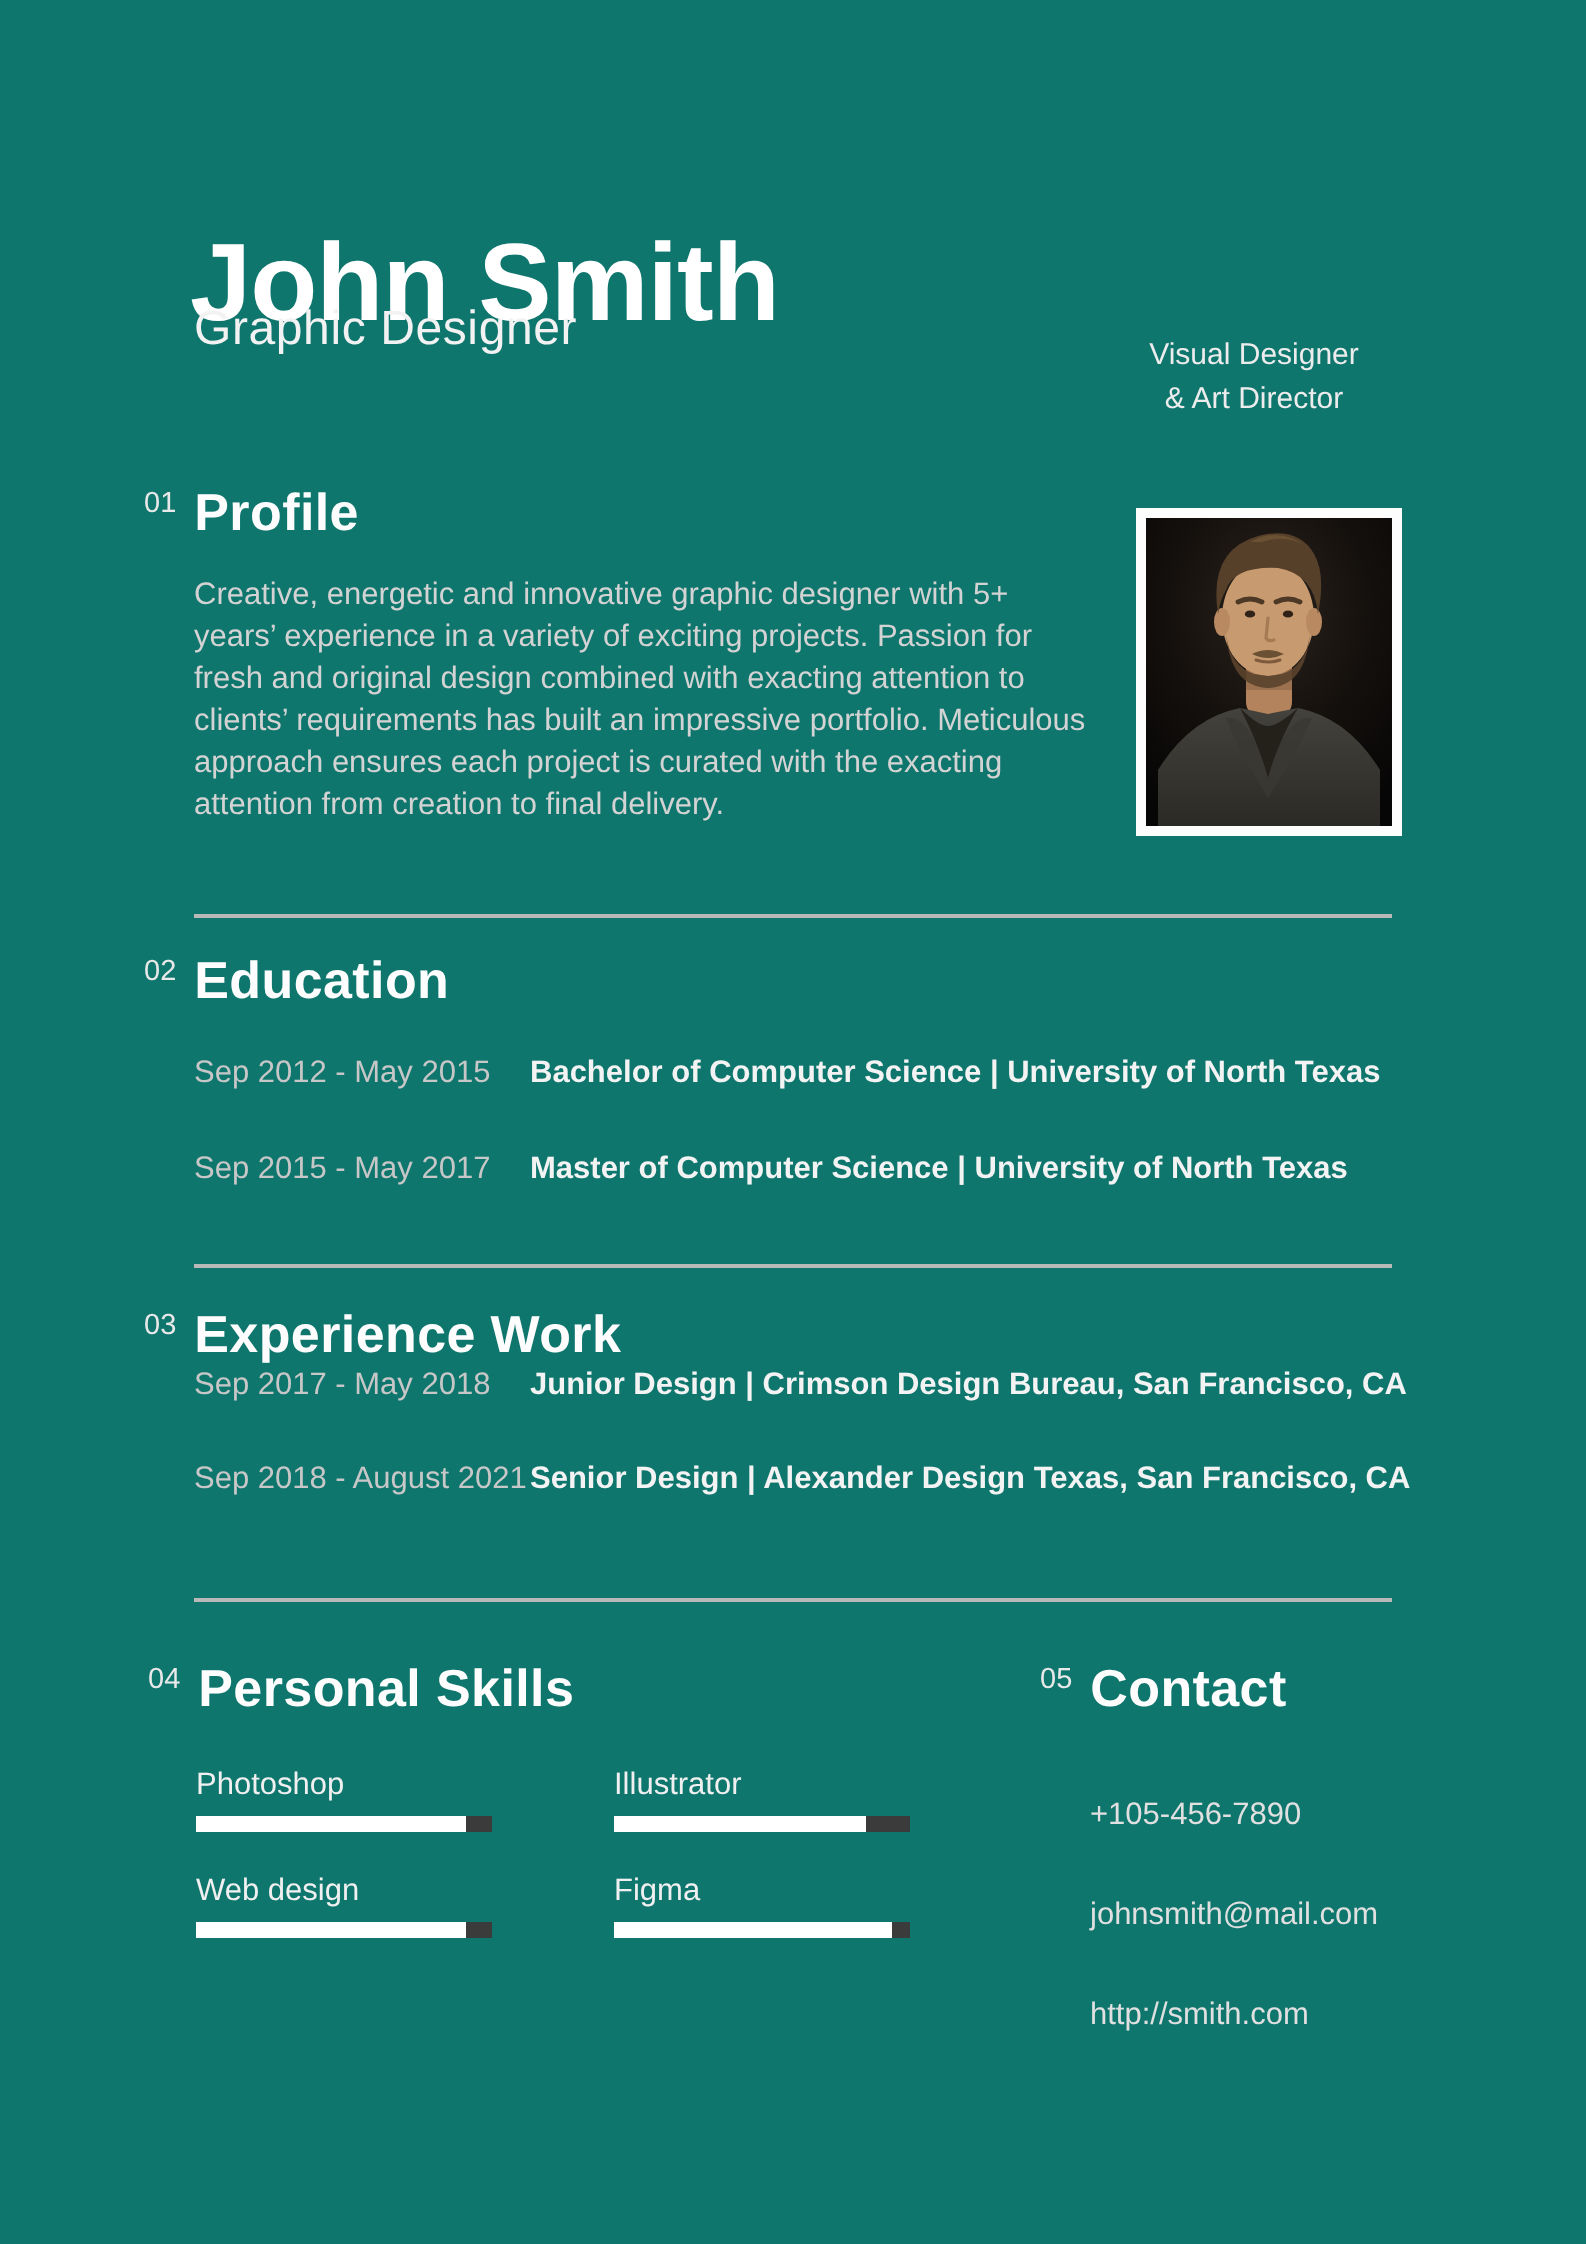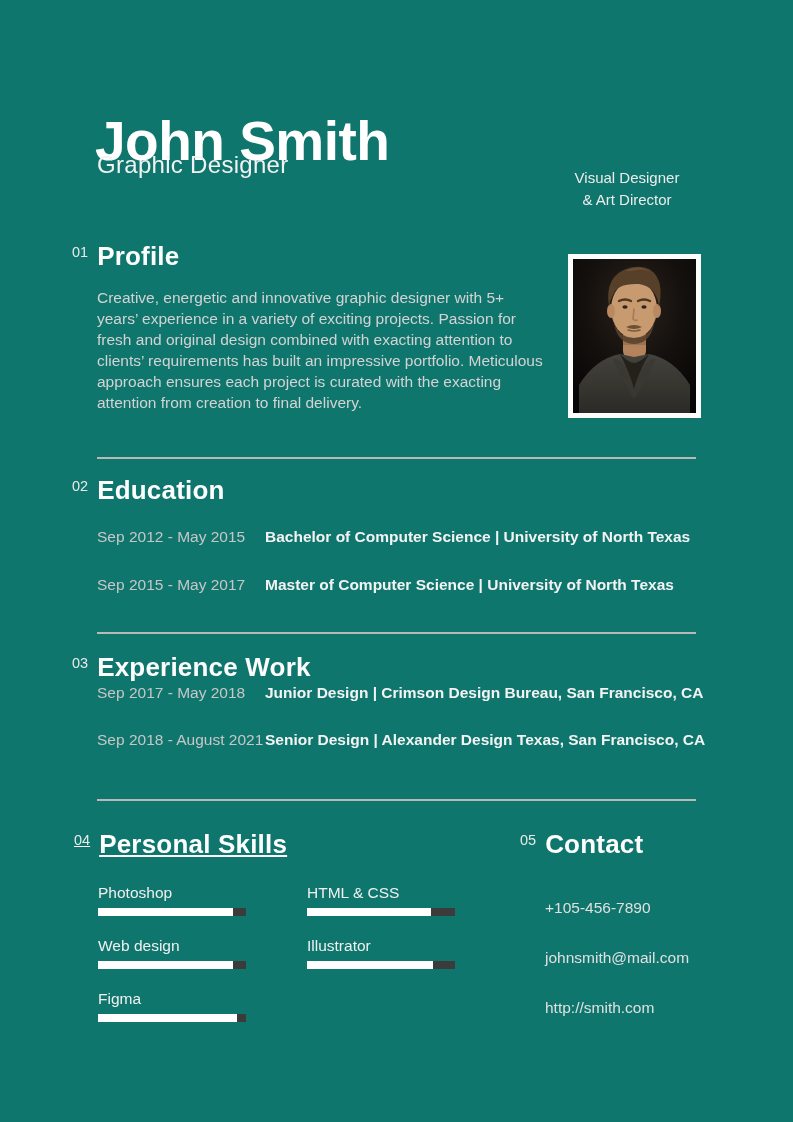--- a/index.html
+++ b/index.html
@@ -33,21 +33,21 @@
   .section-num{
     font-size:14.5px;color:#e9e9e9;line-height:1;padding-top:2px;
   }
   .section-title{
     font-size:26px;font-weight:bold;line-height:1.05;letter-spacing:0.2px;color:#fdfdfd;
     margin:0;
   }
   #profile-head{left:72px;top:243px;}
   #education-head{left:72px;top:477px;}
   #experience-head{left:72px;top:654px;}
-  #skills-head{left:74px;top:831px;text-decoration:underline;}
+  #skills-head{left:74px;top:831px;}
   #contact-head{left:520px;top:831px;}
   
   .profile-body{
     position:absolute;left:97px;top:287px;width:452px;
     font-size:15.5px;line-height:21px;color:#d3d3d3;margin:0;
   }
   .photo-frame{
     position:absolute;left:568px;top:254px;width:133px;height:164px;
     background:#fdfdfd;padding:5px;box-sizing:border-box;
   }
@@ -187,35 +187,29 @@
     <h2 class="section-title">Personal Skills</h2>
   </div>
   <div class="skills-grid">
     <div class="skill">
       <div class="skill-label">Photoshop</div>
       <div class="skill-bar">
         <div class="skill-fill" style="width: 91%;"></div>
       </div>
     </div>
     <div class="skill">
-      <div class="skill-label">HTML &amp; CSS</div>
-      <div class="skill-bar">
-        <div class="skill-fill" style="width: 84%;"></div>
+      <div class="skill-label">Illustrator</div>
+      <div class="skill-bar">
+        <div class="skill-fill" style="width: 85%;"></div>
       </div>
     </div>
     <div class="skill">
       <div class="skill-label">Web design</div>
       <div class="skill-bar">
         <div class="skill-fill" style="width: 91%;"></div>
-      </div>
-    </div>
-    <div class="skill">
-      <div class="skill-label">Illustrator</div>
-      <div class="skill-bar">
-        <div class="skill-fill" style="width: 85%;"></div>
       </div>
     </div>
     <div class="skill">
       <div class="skill-label">Figma</div>
       <div class="skill-bar">
         <div class="skill-fill" style="width: 94%;"></div>
       </div>
     </div>
   </div>
 

